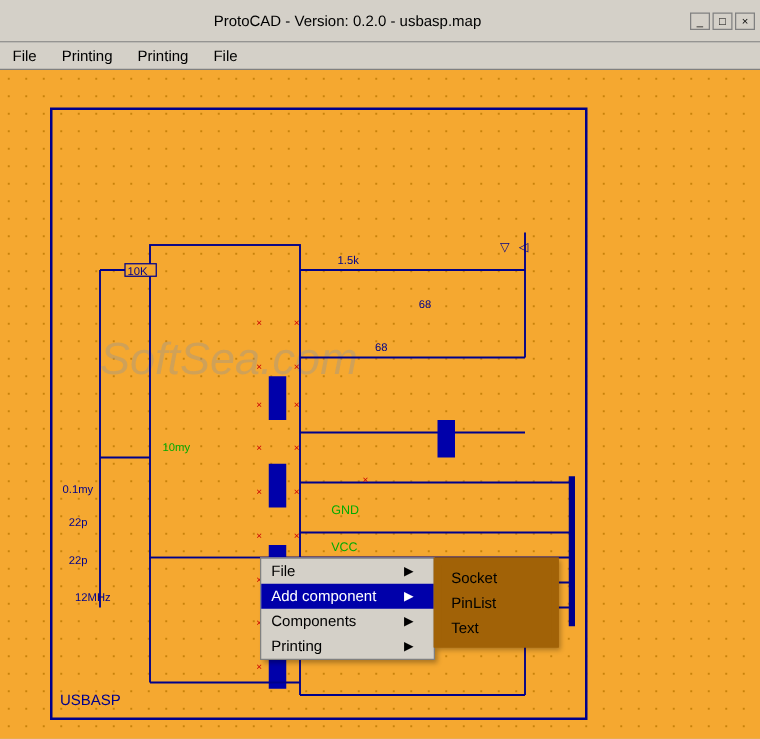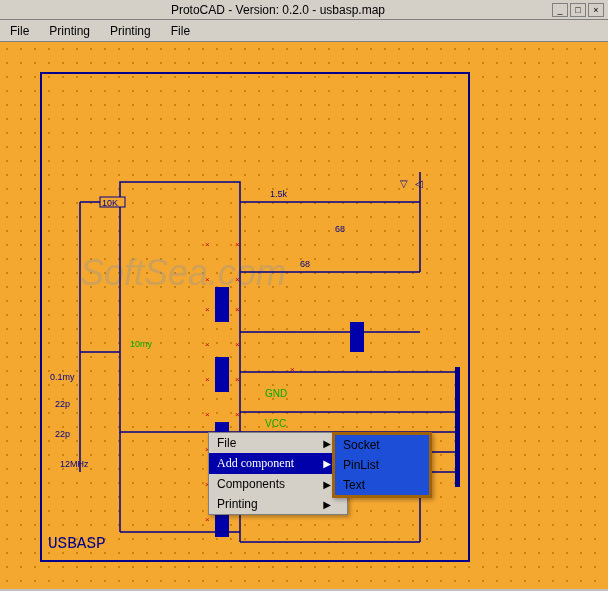--- a/index.html
+++ b/index.html
@@ -13,21 +13,21 @@
     }
 
     
     .title-bar {
       background: #d4d0c8;
       border-bottom: 1px solid #808080;
       display: flex;
       align-items: center;
       justify-content: space-between;
       padding: 2px 4px;
-      height: 20px;
+      height: 34px;
     }
     .title-text {
       flex: 1;
       text-align: center;
       font-size: 12px;
       color: #000;
     }
     .window-controls {
       display: flex;
       gap: 2px;
@@ -128,53 +128,51 @@
       cursor: pointer;
       display: flex;
       align-items: center;
       justify-content: space-between;
       font-size: 12px;
       white-space: nowrap;
     }
     .ctx-menu-item:hover, .ctx-menu-item.active {
       background: #0000aa;
       color: #fff;
-      font-family: Liberation Serif, serif;
     }
     .ctx-menu-item .arrow {
       margin-left: 8px;
       font-size: 10px;
     }
 
     
     .submenu {
       position: absolute;
       top: 390px;
-      left: 332px;
-      background: #1d4ed8;
-      border: 3px solid #a16207;
+      left: 347px;
+      background: #a16207;
+      border: 6px solid #a16207;
       box-shadow: 2px 2px 4px rgba(0,0,0,0.3);
       min-width: 100px;
       z-index: 101;
     }
     .submenu-item {
       padding: 3px 16px 3px 8px;
       cursor: pointer;
       font-size: 12px;
       white-space: nowrap;
     }
 
     
     .usbasp-label {
       position: absolute;
       bottom: 36px;
       left: 48px;
-      font-size: 16px;
+      font-size: 12px;
       color: #00008b;
-      font-family: Liberation Mono, monospace;
     }
   </style>
 </head>
 <body>
 
 <div class="title-bar">
   <span class="title-text">ProtoCAD - Version: 0.2.0 - usbasp.map</span>
   <div class="window-controls">
     <div class="win-btn">_</div>
     <div class="win-btn">□</div>

